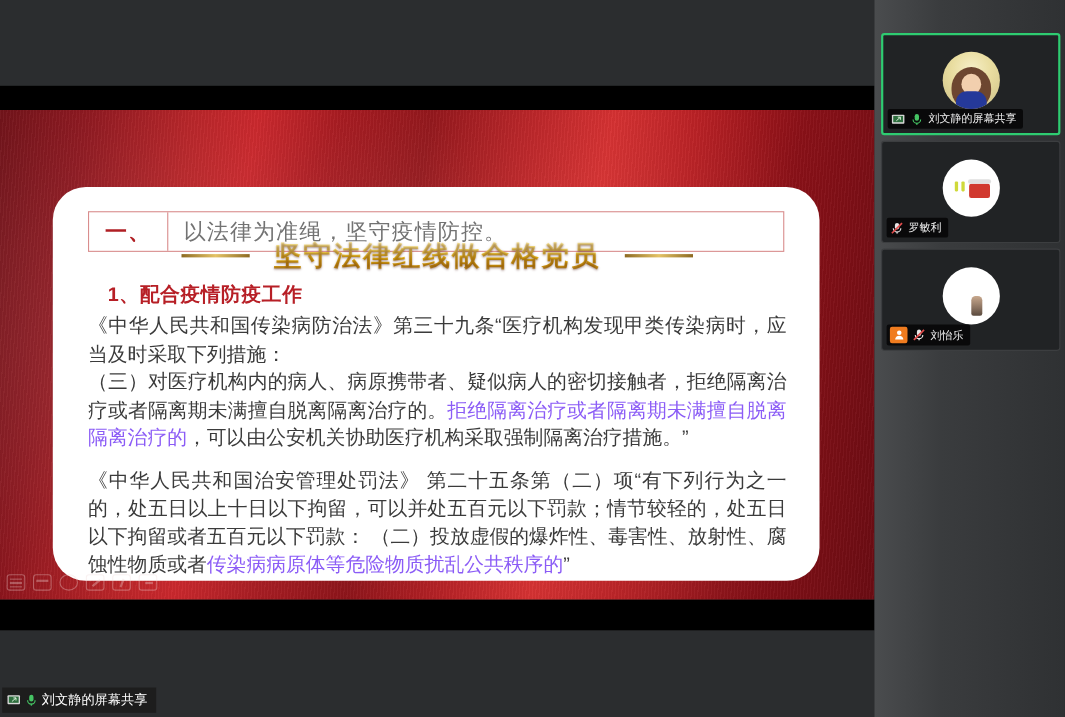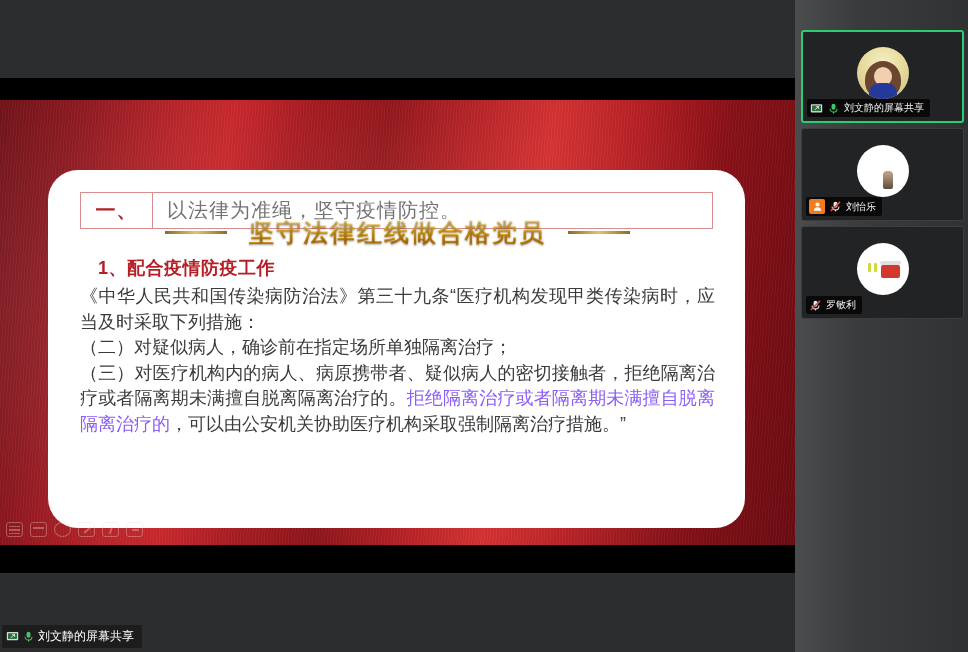--- a/index.html
+++ b/index.html
@@ -208,22 +208,24 @@
         <div class="heading-box">
           <div class="heading-num">一、</div>
           <div class="heading-text">以法律为准绳，坚守疫情防控。</div>
         </div>
 
         <div class="sub-heading">1、配合疫情防疫工作</div>
 
         <div id="paragraphs">
             <div class="para">
               <div><span>《中华人民共和国传染病防治法》第三十九条“医疗机构发现甲类传染病时，应当及时采取下列措施：</span></div>
-              <div><span>（二）对疑似病人，确诊前在指定场所单独隔离治疗；</span></div>
               <div><span>（三）对医疗机构内的病人、病原携带者、疑似病人的密切接触者，拒绝隔离治疗或者隔离期未满擅自脱离隔离治疗的。</span><b>拒绝隔离治疗或者隔离期未满擅自脱离隔离治疗的</b><span>，可以由公安机关协助医疗机构采取强制隔离治疗措施。”</span></div>
+            </div>
+            <div class="para second">
+              <div><span>《中华人民共和国治安管理处罚法》 第二十五条第（二）项“有下列行为之一的，处五日以上十日以下拘留，可以并处五百元以下罚款；情节较轻的，处五日以下拘留或者五百元以下罚款： （二）投放虚假的爆炸性、毒害性、放射性、腐蚀性物质或者</span><b>传染病病原体等危险物质扰乱公共秩序的</b><span>”</span></div>
             </div>
           </div>
 
       </div>
 
       <div class="ppt-toolbar">
         <span class="tb menu">
             <i></i>
             <i></i>
             <i></i>
@@ -275,51 +277,51 @@
           </svg>
           <svg class="ic" viewBox="0 0 16 16">
             <rect x="5.6" y="2" width="4.8" height="7.6" rx="2.4" fill="#45c463"></rect>
             <path d="M3.8 8.2a4.2 4.2 0 0 0 8.4 0" stroke="#45c463" stroke-width="1.3" fill="none"></path>
             <rect x="7.3" y="12" width="1.4" height="2.2" fill="#45c463"></rect>
           </svg>
           <span class="nm">刘文静的屏幕共享</span>
         </div>
       </div>
       <div class="tile">
-        <div class="avatar av-l">
-          <div class="fig"></div>
-        </div>
-        <div class="namebar">
-          <span class="host-badge">
-            <svg viewBox="0 0 16 16" width="11" height="11">
-              <circle cx="8" cy="5" r="3" fill="#fff"></circle>
-              <path d="M2.6 14c0-3 2.4-5 5.4-5s5.4 2 5.4 5z" fill="#fff"></path>
-            </svg>
-          </span>
-          <svg class="ic" viewBox="0 0 16 16">
-            <rect x="5.6" y="2" width="4.8" height="7.4" rx="2.4" fill="#e6e6e6"></rect>
-            <path d="M3.8 8a4.2 4.2 0 0 0 8.4 0" stroke="#e6e6e6" stroke-width="1.3" fill="none"></path>
-            <rect x="7.3" y="11.8" width="1.4" height="2.2" fill="#e6e6e6"></rect>
-            <path d="M2.2 13.6 L13.6 2.3" stroke="#e04b4b" stroke-width="1.9"></path>
-          </svg>
-          <span class="nm">刘怡乐</span>
-        </div>
-      </div>
-      <div class="tile">
         <div class="avatar av-m">
           <div class="l1"></div>
           <div class="l2"></div>
           <div class="box"></div>
           <div class="lid"></div>
         </div>
         <div class="namebar">
           <svg class="ic" viewBox="0 0 16 16">
             <rect x="5.6" y="2" width="4.8" height="7.4" rx="2.4" fill="#e6e6e6"></rect>
             <path d="M3.8 8a4.2 4.2 0 0 0 8.4 0" stroke="#e6e6e6" stroke-width="1.3" fill="none"></path>
             <rect x="7.3" y="11.8" width="1.4" height="2.2" fill="#e6e6e6"></rect>
             <path d="M2.2 13.6 L13.6 2.3" stroke="#e04b4b" stroke-width="1.9"></path>
           </svg>
           <span class="nm">罗敏利</span>
         </div>
       </div>
+      <div class="tile">
+        <div class="avatar av-l">
+          <div class="fig"></div>
+        </div>
+        <div class="namebar">
+          <span class="host-badge">
+            <svg viewBox="0 0 16 16" width="11" height="11">
+              <circle cx="8" cy="5" r="3" fill="#fff"></circle>
+              <path d="M2.6 14c0-3 2.4-5 5.4-5s5.4 2 5.4 5z" fill="#fff"></path>
+            </svg>
+          </span>
+          <svg class="ic" viewBox="0 0 16 16">
+            <rect x="5.6" y="2" width="4.8" height="7.4" rx="2.4" fill="#e6e6e6"></rect>
+            <path d="M3.8 8a4.2 4.2 0 0 0 8.4 0" stroke="#e6e6e6" stroke-width="1.3" fill="none"></path>
+            <rect x="7.3" y="11.8" width="1.4" height="2.2" fill="#e6e6e6"></rect>
+            <path d="M2.2 13.6 L13.6 2.3" stroke="#e04b4b" stroke-width="1.9"></path>
+          </svg>
+          <span class="nm">刘怡乐</span>
+        </div>
+      </div>
     </div>
 
 </div>
 
 </body></html>

